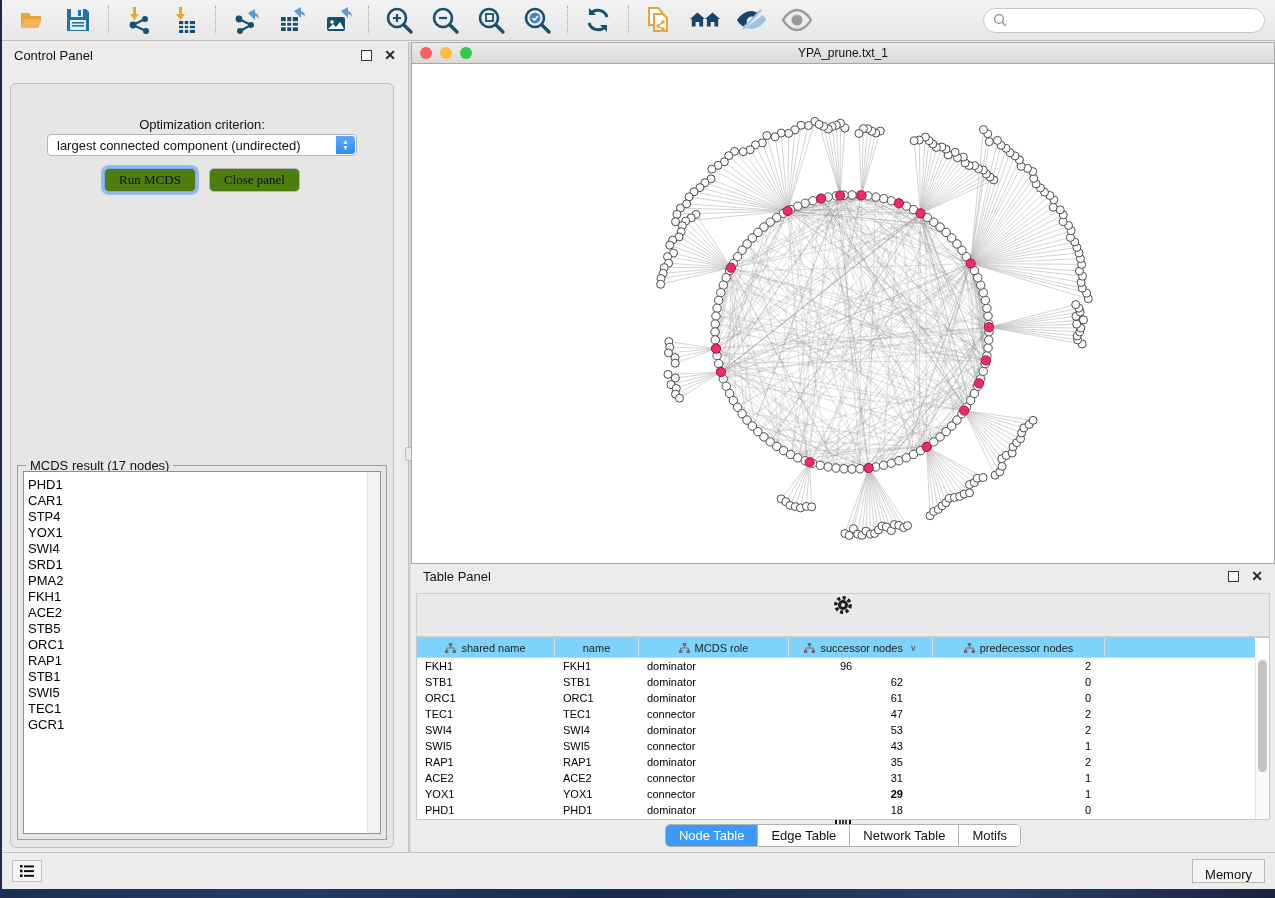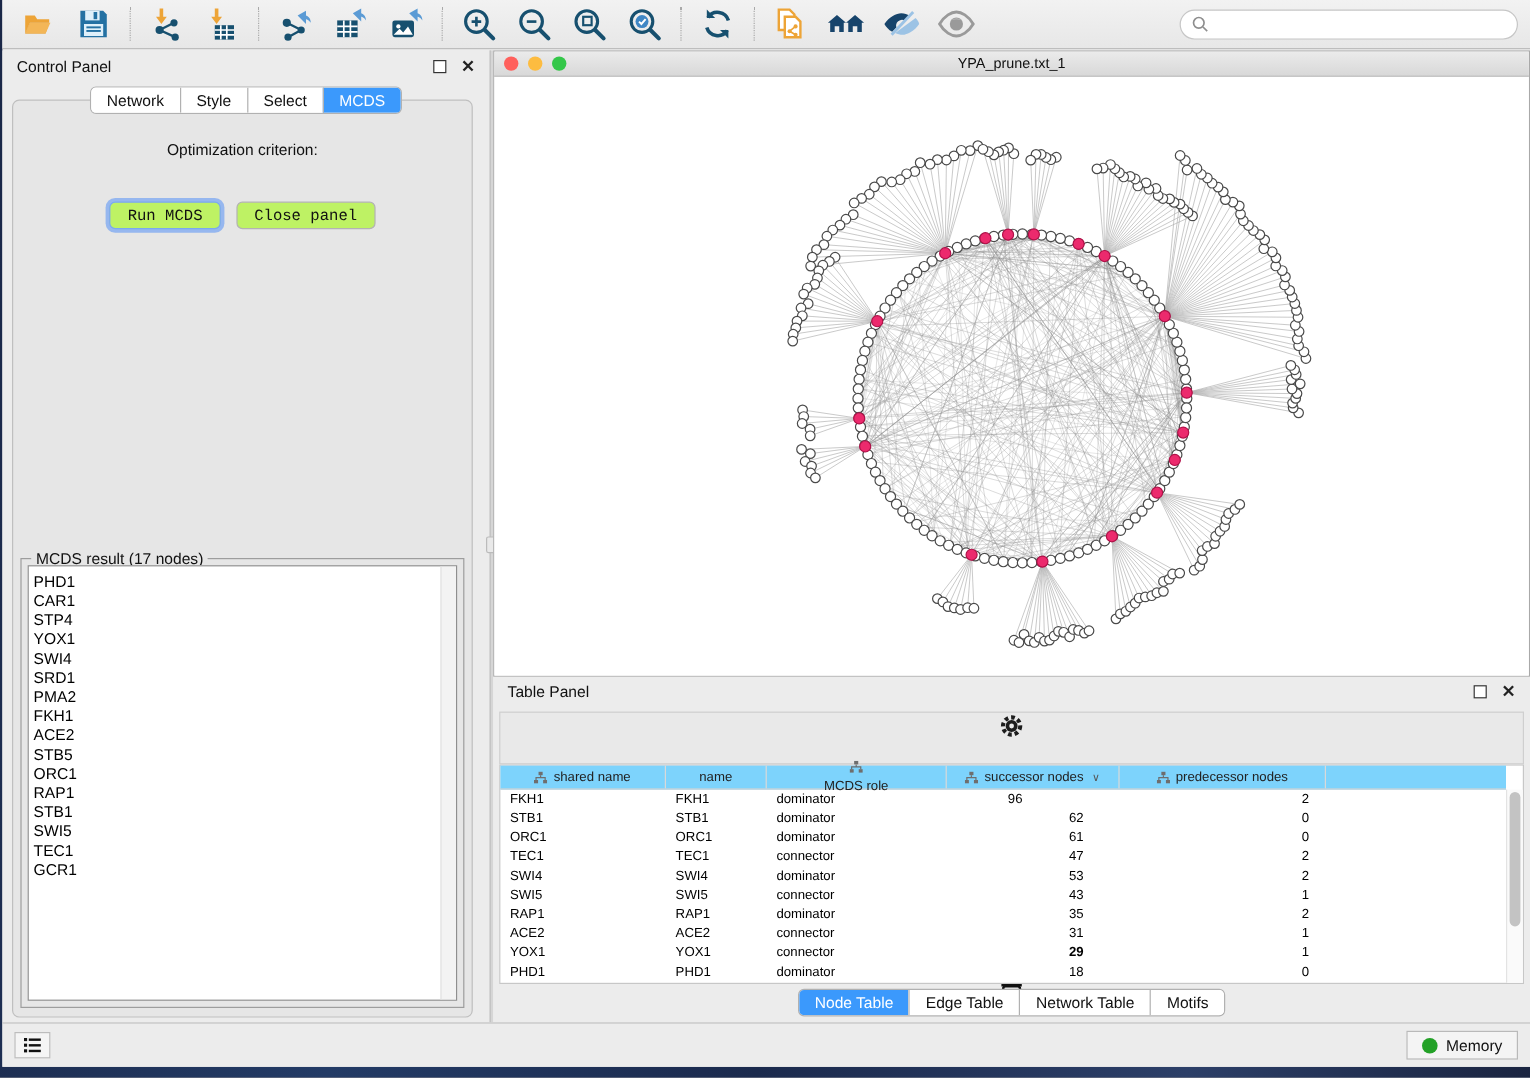--- a/index.html
+++ b/index.html
@@ -38,22 +38,22 @@
     background:#e6e6e6; border:1px solid #bfbfbf; border-radius:6px; }
   .opt-label { position:absolute; top:33px; width:100%; text-align:center; font-size:13px; color:#111; }
   .cp-dropdown { position:absolute; left:36px; right:36px; top:50px; height:22px; background:#fff;
     border:1px solid #b3b3b3; border-radius:4px; font-size:13px; color:#111;
     display:flex; align-items:center; padding-left:9px; }
   .dd-stepper { position:absolute; right:1px; top:1px; bottom:1px; width:19px;
     background:linear-gradient(#5aa8fd,#2f8bf5); border-radius:0 3px 3px 0;
     display:flex; flex-direction:column; align-items:center; justify-content:center; color:#fff; }
   .dd-stepper span { font-size:7px; line-height:6px; }
   .cp-buttons { position:absolute; top:84px; width:100%; display:flex; justify-content:center; gap:13px; }
-  .btn { background:#bef264; border:1px solid #b3b3b3; border-radius:5px; font-size:13px; color:#111;
-    padding:3px 14px; font-family:Liberation Mono, monospace; }
+  .btn { background:#4d7c0f; border:1px solid #b3b3b3; border-radius:5px; font-size:13px; color:#111;
+    padding:3px 14px; font-family:Liberation Serif, serif; }
   .btn.focused { border-color:#7aa9ee; box-shadow:0 0 0 3px rgba(84,144,245,.55); }
 
   .mcds-group { position:absolute; left:6px; right:6px; top:381px; bottom:7px; border:1px solid #9d9d9d; }
   .mcds-group-title { position:absolute; top:-8px; left:8px; background:#e6e6e6; padding:0 4px; font-size:13px; color:#111; }
   .mcds-list { position:absolute; inset:5px; background:#fff; border:1px solid #8f8f8f; overflow:hidden; }
   .mcds-scroll { position:absolute; top:0; right:0; bottom:0; width:13px; background:#f3f3f3; border-left:1px solid #e2e2e2; }
   .mcds-item { font-size:13px; color:#000; line-height:16px; padding-left:4px; }
 
   
   .v-splitter { position:absolute; left:406px; top:42px; width:3px; bottom:37px; background:#d6d6d6; border-left:1px solid #c0c0c0; }
@@ -85,21 +85,21 @@
   .t-scroll { position:absolute; top:20px; right:0; bottom:0; width:14px; background:#fafafa; border-left:1px solid #e3e3e3; }
   .t-thumb { position:absolute; left:2px; right:2px; top:2px; height:112px; background:#c3c3c3; border-radius:5px; }
   .tp-tabs { position:absolute; left:0; right:0; bottom:5px; display:flex; justify-content:center; }
 
   
   .statusbar { position:absolute; left:0; right:0; bottom:0; height:37px; background:#ececec;
     border-top:1px solid #c2c2c2; display:flex; align-items:center; padding:0 10px; }
   .status-left-btn { width:30px; height:22px; background:#f5f5f5; border:1px solid #bdbdbd;
     display:flex; align-items:center; justify-content:center; }
   .memory-btn { margin-left:auto; height:24px; background:#f4f4f4; border:1px solid #b9b9b9;
-    display:flex; align-items:center; gap:7px; padding:0 12px; font-size:13px; color:#111; }
+    display:flex; align-items:center; gap:7px; padding:0 12px; font-size:13px; color:#111;flex-direction:column; }
   .memory-dot { width:13px; height:13px; border-radius:50%; }
 </style>
 </head>
 <body>
 
 <div class="wallpaper"></div>
 <div class="app">
 
   <div class="toolbar">
     <div class="tb-group" style="padding-left:4px;">
@@ -255,20 +255,27 @@
   <div class="control-panel">
     <div class="cp-header">
       <span class="panel-title">Control Panel</span>
       <span class="panel-winbtns">
         <span class="float-btn"></span>
         <span class="close-btn">✕</span>
       </span>
     </div>
     <div class="cp-box">
       <div class="opt-label">Optimization criterion:</div>
+      <div class="cp-dropdown">
+        <span>largest connected component (undirected)</span>
+        <span class="dd-stepper">
+            <span>▲</span>
+            <span>▼</span>
+          </span>
+      </div>
       <div class="cp-buttons">
         <button class="btn focused">Run MCDS</button>
         <button class="btn">Close panel</button>
       </div>
       <div class="mcds-group">
         <span class="mcds-group-title">MCDS result (17 nodes)</span>
         <div class="mcds-list">
           <div id="mcds-items" style="padding-top:5px;">
               <div class="mcds-item">PHD1</div>
               <div class="mcds-item">CAR1</div>
@@ -284,26 +291,20 @@
               <div class="mcds-item">RAP1</div>
               <div class="mcds-item">STB1</div>
               <div class="mcds-item">SWI5</div>
               <div class="mcds-item">TEC1</div>
               <div class="mcds-item">GCR1</div>
             </div>
           <div class="mcds-scroll"></div>
         </div>
       </div>
     </div>
-    <div class="cp-tabs seg" id="cp-tabs">
-        <span class="seg-item">Network</span>
-        <span class="seg-item">Style</span>
-        <span class="seg-item">Select</span>
-        <span class="seg-item selected">MCDS</span>
-      </div>
   </div>
 
   <div class="v-splitter">
       <div class="v-splitter-handle"></div>
     </div>
 
   <div class="net-window">
     <div class="net-titlebar">
       <span class="net-title">YPA_prune.txt_1</span>
       <span class="traffic" id="tl-red" style="background: rgb(255, 96, 92);"></span>
@@ -1229,21 +1230,21 @@
               <rect x="3.8" y="0" width="3.4" height="3" fill="#6e6e6e"></rect>
               <path d="M5.5 3v2M1.7 7V5h7.6v2" stroke="#6e6e6e" fill="none"></path>
               <rect x="0" y="7" width="3.4" height="3" fill="#6e6e6e"></rect>
               <rect x="7.6" y="7" width="3.4" height="3" fill="#6e6e6e"></rect>
             </svg>
             <span>shared name</span>
           </div>
           <div class="t-hcell" style="width: 84px;">
             <span>name</span>
           </div>
-          <div class="t-hcell" style="width: 150px; flex-direction: column;">
+          <div class="t-hcell" style="width: 150px;">
             <svg width="11" height="10" viewBox="0 0 11 10" style="flex:none">
               <rect x="3.8" y="0" width="3.4" height="3" fill="#6e6e6e"></rect>
               <path d="M5.5 3v2M1.7 7V5h7.6v2" stroke="#6e6e6e" fill="none"></path>
               <rect x="0" y="7" width="3.4" height="3" fill="#6e6e6e"></rect>
               <rect x="7.6" y="7" width="3.4" height="3" fill="#6e6e6e"></rect>
             </svg>
             <span>MCDS role</span>
           </div>
           <div class="t-hcell" style="width: 144px;">
             <svg width="11" height="10" viewBox="0 0 11 10" style="flex:none">

